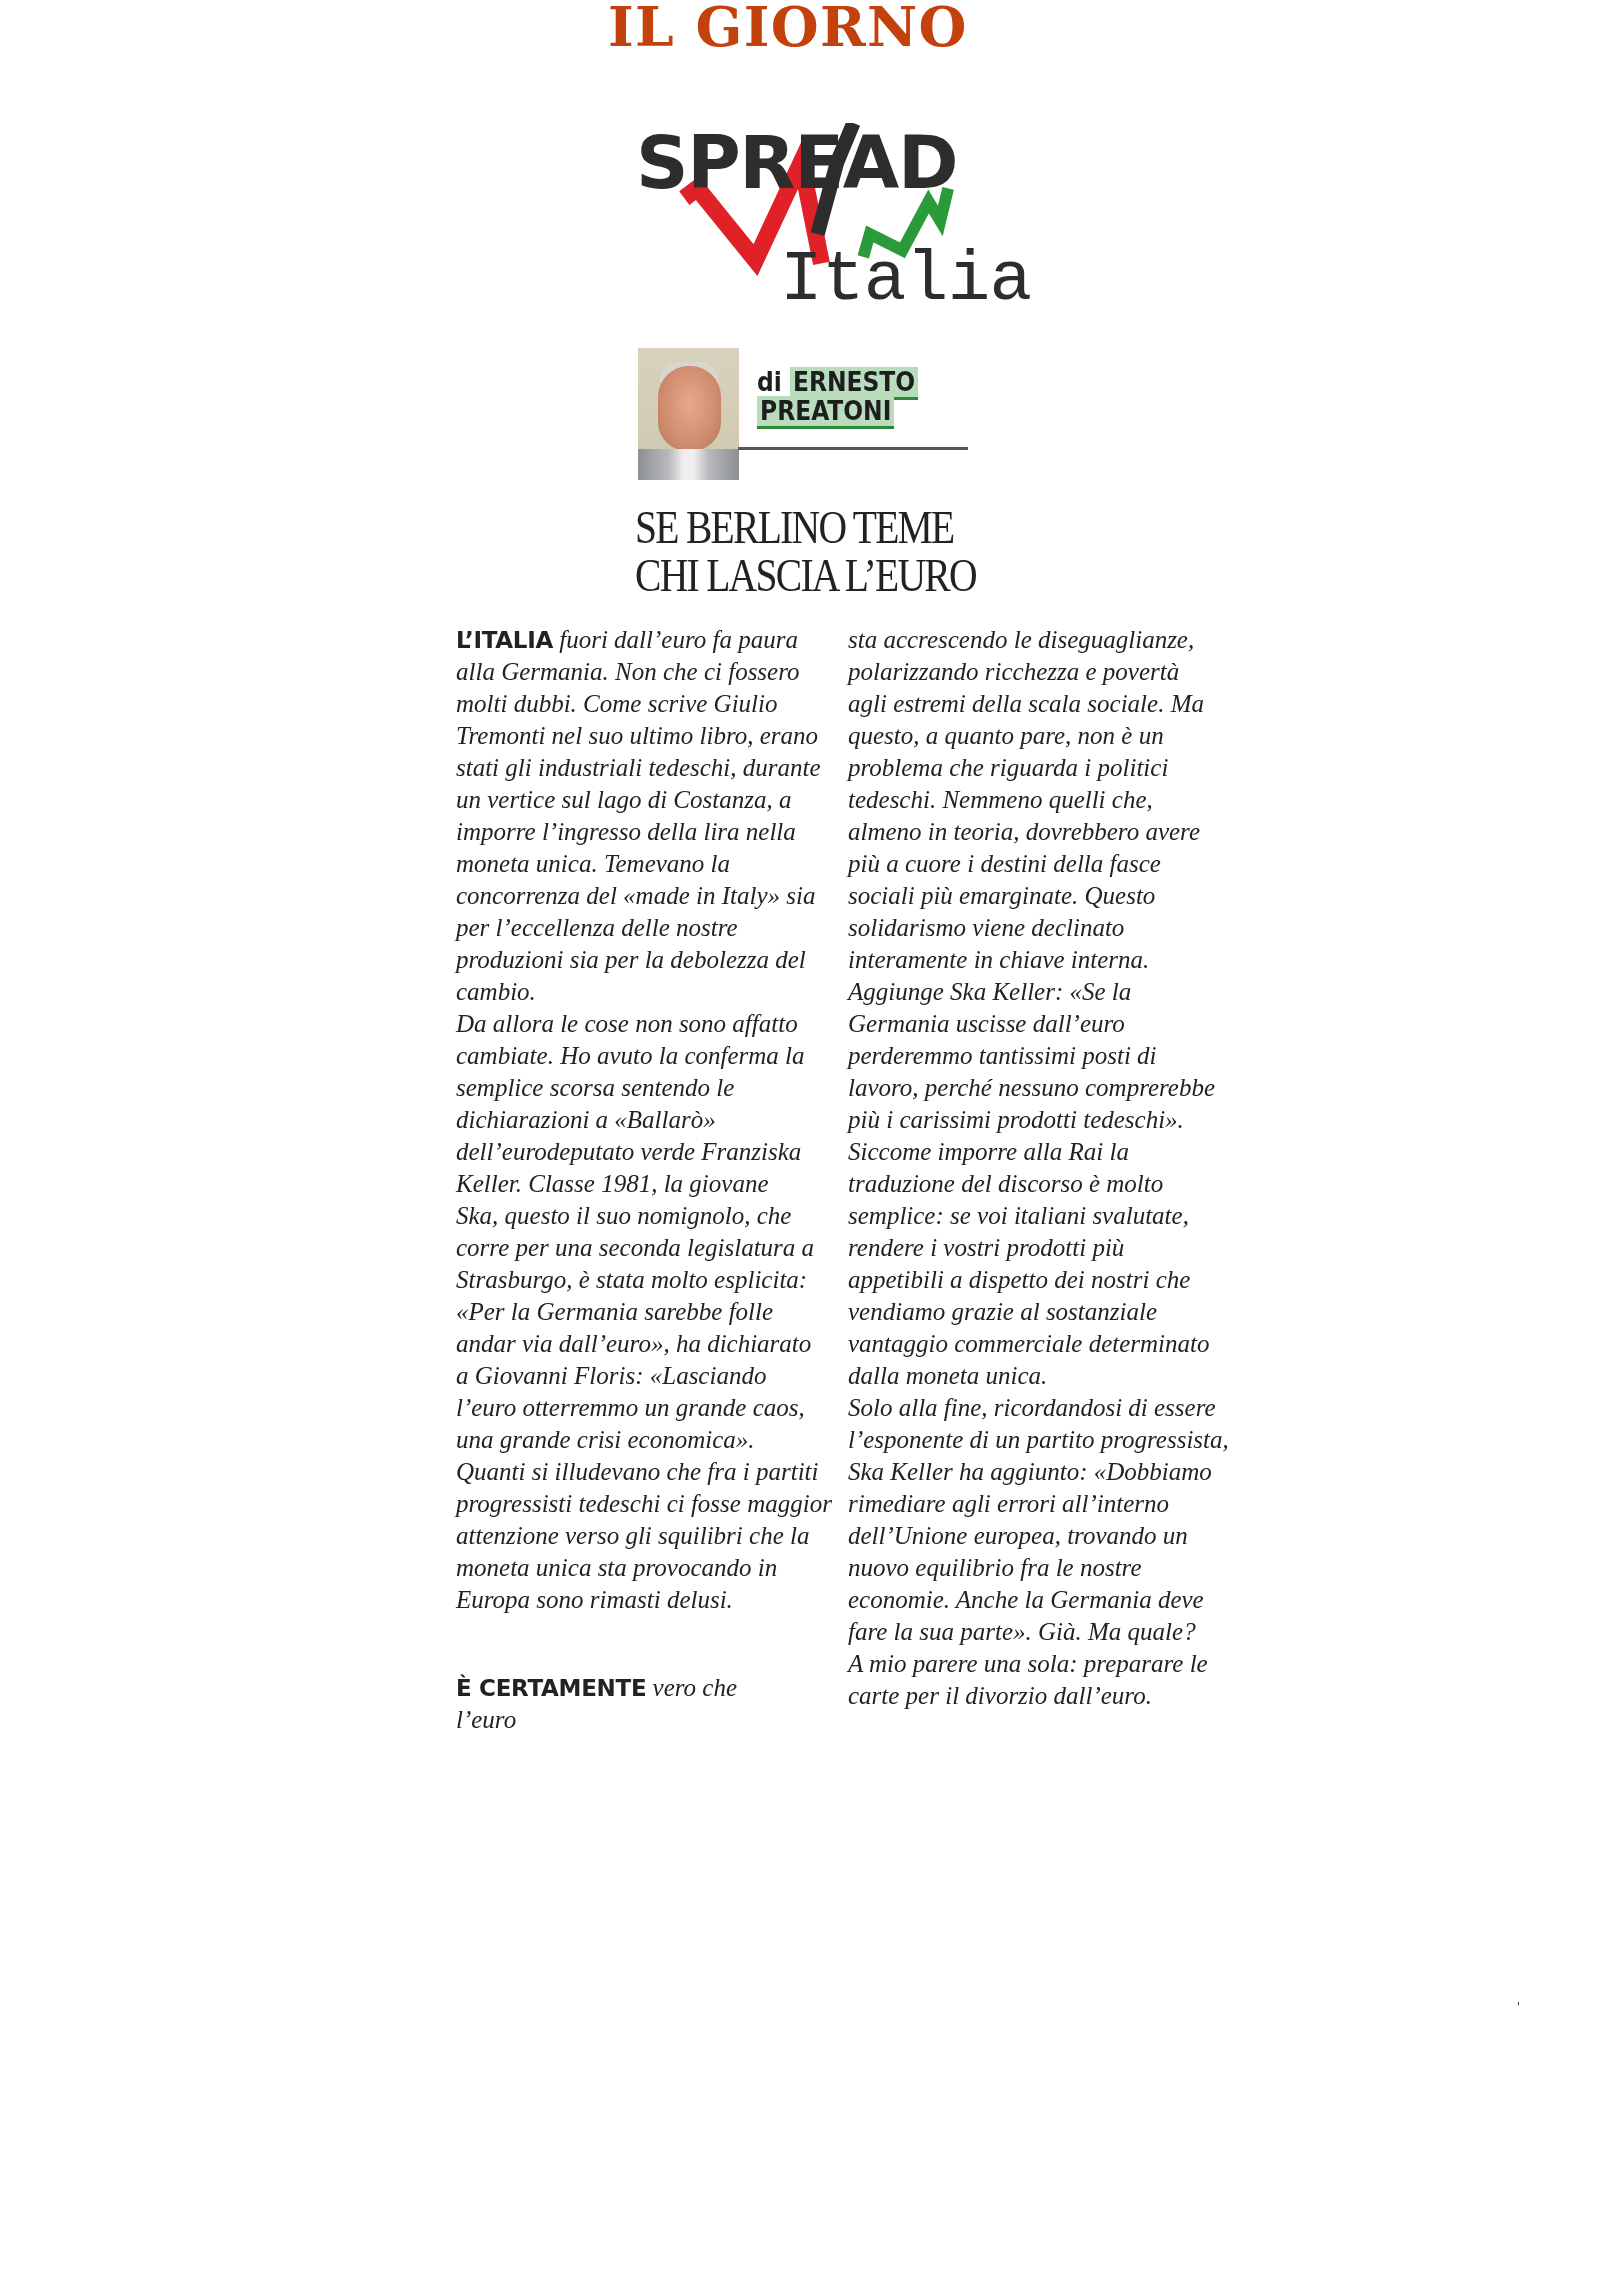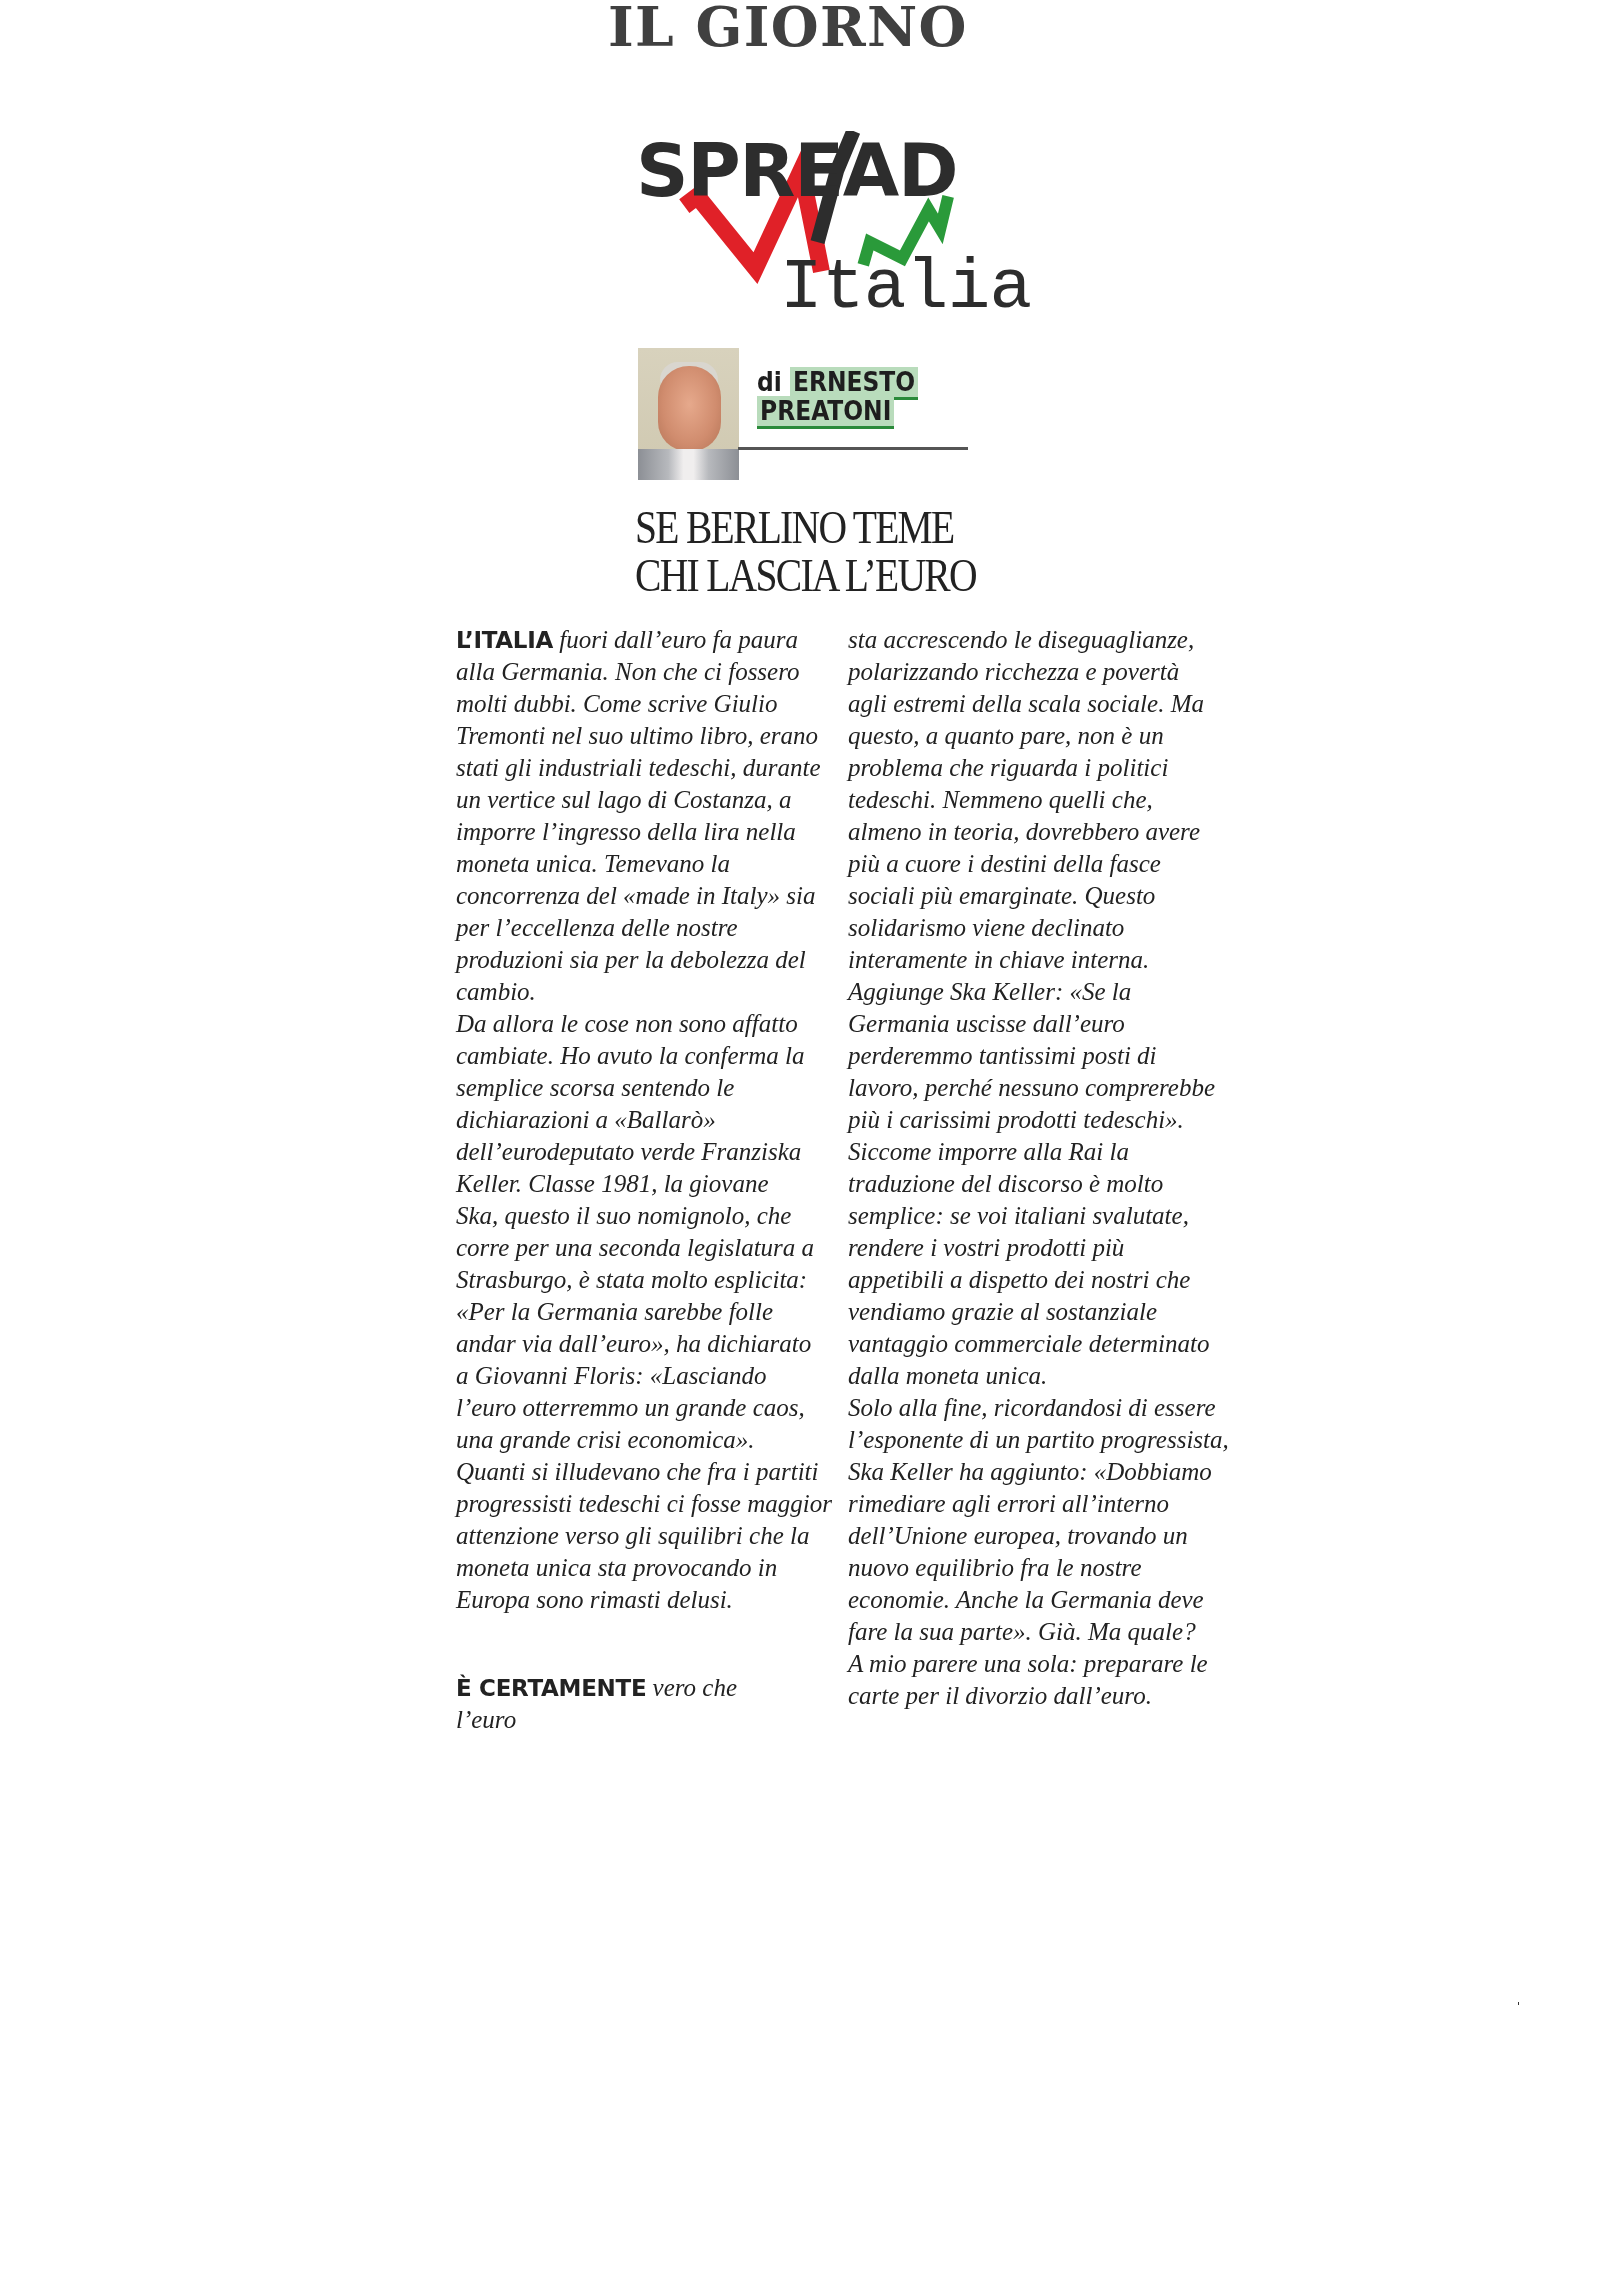--- a/index.html
+++ b/index.html
@@ -1,25 +1,25 @@
 <!DOCTYPE html>
 <html style="font-size:10.5px"><head>
 <meta charset="utf-8">
 <style>
   html, body { margin: 0; padding: 0; background: #ffffff; }
   body { width: 1622px; height: 2295px; position: relative; overflow: hidden; }
 
   .masthead {
     position: absolute; left: 608px; top: 1.3px; width: 458px; height: 52px;
-    color: #404040; font-family: "DejaVu Serif", serif; font-weight: bold;
+    color: #c2410c; font-family: "DejaVu Serif", serif; font-weight: bold;
     font-size: 55px; line-height: 52px; letter-spacing: 1.3px; text-align: left;
     white-space: nowrap;
   }
 
-  .logo { position: absolute; left: 628px; top: 131px; width: 366px; height: 209px; }
+  .logo { position: absolute; left: 628px; top: 123px; width: 366px; height: 209px; }
   .logo svg { display: block; }
   .logo-spread {
     position: absolute; left: 7.9px; top: 0px;
     font-family: "DejaVu Sans", sans-serif; font-weight: bold; font-size: 73px;
     line-height: 79px; color: #2d2d2d; letter-spacing: -1.3px;
   }
   .logo-italia {
     position: absolute; left: 152px; top: 118px;
     font-family: Liberation Mono, monospace; font-size: 71px; line-height: 79px;
     color: #2d2d2d; letter-spacing: -0.7px;

